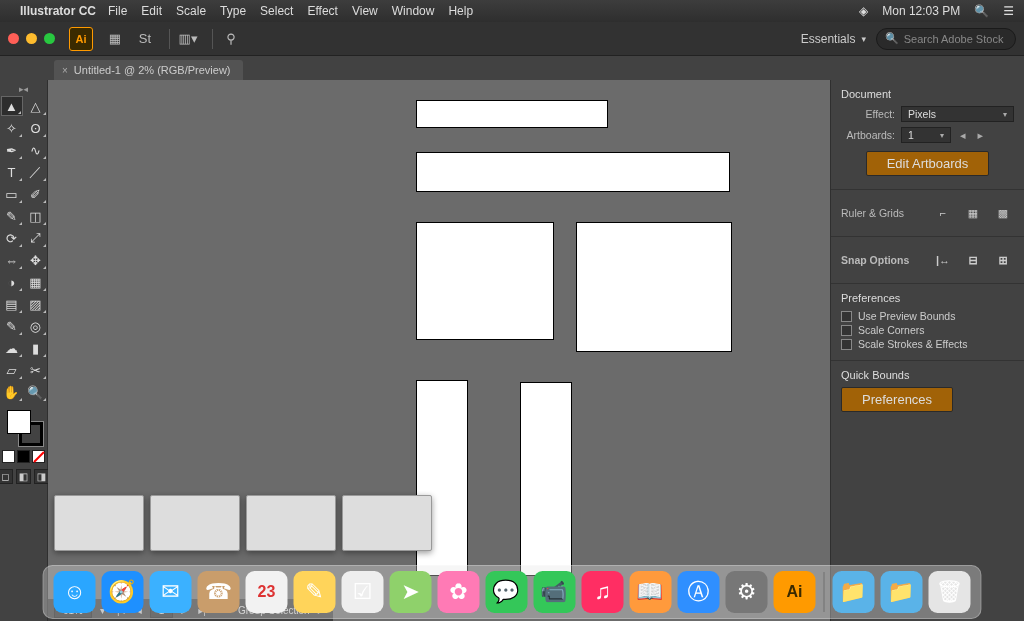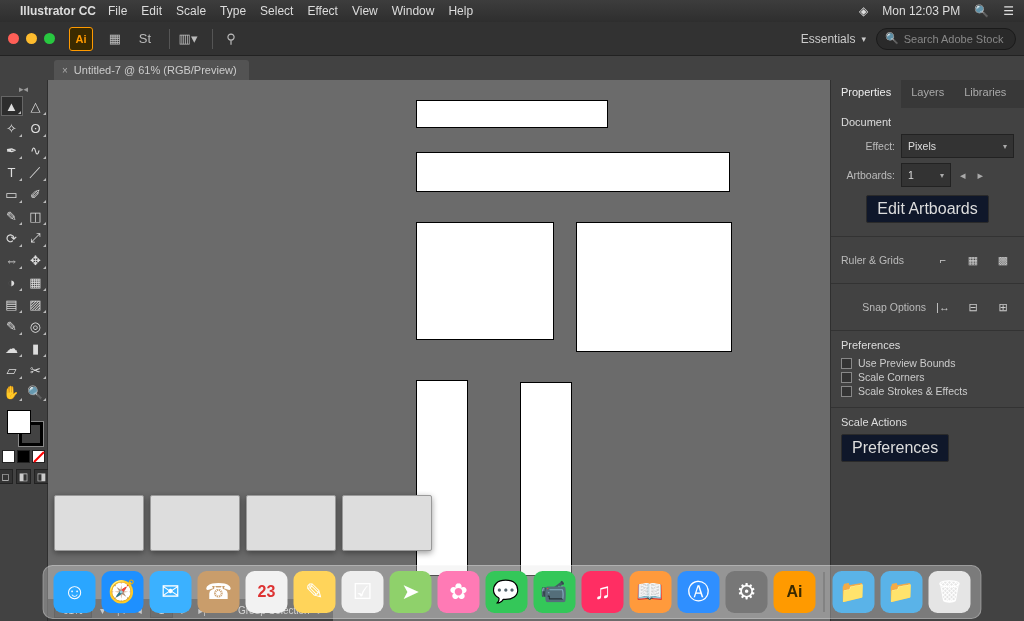--- a/index.html
+++ b/index.html
@@ -62,24 +62,24 @@
 .props { width: 194px; background:#424242; border-left:1px solid #2f2f2f; color:#ccc; font-size:11px; display:flex; flex-direction:column;}
 .panel-tabs { display:flex; height:28px; background:#383838;}
 .panel-tab { padding:6px 10px; color:#aaa;}
 .panel-tab.active { background:#424242; color:#eee;}
 .sec { padding:8px 10px; border-bottom:1px solid #333;}
 .sec.nb{border-bottom:none;}
 .sec-title { color:#ddd; margin-bottom:6px;}
 .sec-sub { color:#bbb; font-size:10.5px;}
 .row { display:flex; align-items:center; gap:6px; margin:5px 0;}
 .lbl { width:54px; text-align:right; color:#bbb; font-size:10.5px;}
-.sel-box { flex:1; height:24px; background:#333; border:1px solid #222; display:flex; align-items:center; justify-content:space-between; padding:0 6px; font-size:10.5px; color:#ddd;gap:8px;}
+.sel-box { flex:1; height:16px; background:#333; border:1px solid #222; display:flex; align-items:center; justify-content:space-between; padding:0 6px; font-size:10.5px; color:#ddd;gap:8px;}
 .sel-box .chev{font-size:8px; color:#aaa;}
 .navarr { color:#aaa; padding:0 3px;}
-.btn { background:#0f172a; border:1px solid #2a2a2a; color:#ddd; padding:4px 10px; font-size:16px; border-radius:2px;}
+.btn { background:#a16207; border:1px solid #2a2a2a; color:#ddd; padding:4px 20px; font-size:13px; border-radius:2px;}
 .icon-row { display:flex; gap:8px; align-items:center;}
 .picon { width:22px; height:20px; background:#3a3a3a; border:1px solid #2a2a2a; display:flex; align-items:center; justify-content:center; color:#ccc; font-size:11px;}
 .picon.flat{background:transparent;border:none;}
 .chk-row { display:flex; align-items:center; gap:6px; margin:2px 0; font-size:10.5px;}
 .chk { width:11px; height:11px; border:1px solid #888; background:#333;}
 .txt-in { width:50px; height:18px; background:#333; border:1px solid #222; color:#ddd; font-size:10.5px; padding:0 4px; display:flex; align-items:center;}
 .qa-row{display:flex; gap:8px; margin-top:6px;}
 
 
 .dock-layer { position:absolute; bottom:0; left:0; right:0; height:64px; pointer-events:none;}
@@ -132,21 +132,21 @@
   </div>
   <div class="search-stock">
     <span>🔍</span>
     <span>Search Adobe Stock</span>
   </div>
 </div>
 
 <div class="tabstrip">
   <div class="doc-tab">
     <span class="x">×</span>
-    <span>Untitled-7 @ 61% (RGB/Preview)</span>
+    <span>Untitled-1 @ 2% (RGB/Preview)</span>
   </div>
 </div>
 
 <div class="main">
 
   <div class="toolbox">
     <div class="tb-top">▸◂</div>
     <div id="toolgrid" class="tool-grid">
         <div class="tool sel">▲<span class="tri"></span></div>
         <div class="tool">△<span class="tri"></span></div>
@@ -218,25 +218,20 @@
       <span class="fld">1</span>
       <span class="navbtn">▸</span>
       <span class="navbtn">▸|</span>
       <span style="width:20px"></span>
       <span>Group Selection</span>
       <span class="navbtn">▸</span>
     </div>
   </div>
 
   <div class="props">
-    <div class="panel-tabs">
-      <div class="panel-tab active">Properties</div>
-      <div class="panel-tab">Layers</div>
-      <div class="panel-tab">Libraries</div>
-    </div>
 
 
     <div class="sec">
       <div class="sec-title">Document</div>
       <div class="row">
         <div class="lbl">Effect:</div>
         <div class="sel-box">
           <span>Pixels</span>
           <span class="chev">▾</span>
         </div>
@@ -261,21 +256,21 @@
         <div class="icon-row">
           <div class="picon flat">⌐</div>
           <div class="picon flat">▦</div>
           <div class="picon flat">▩</div>
         </div>
       </div>
     </div>
 
 
     <div class="sec">
-      <div class="row" style="justify-content:flex-end;">
+      <div class="row" style="justify-content:space-between;font-weight:bold;">
         <span class="sec-sub">Snap Options</span>
         <div class="icon-row">
           <div class="picon flat">|↔</div>
           <div class="picon flat">⊟</div>
           <div class="picon flat">⊞</div>
         </div>
       </div>
     </div>
 
     <div class="sec">
@@ -288,21 +283,21 @@
         <div class="chk"></div>
         <span>Scale Corners</span>
       </div>
       <div class="chk-row">
         <div class="chk"></div>
         <span>Scale Strokes &amp; Effects</span>
       </div>
     </div>
 
     <div class="sec nb">
-      <div class="sec-title">Scale Actions</div>
+      <div class="sec-title">Quick Bounds</div>
       <div class="qa-row">
         <button class="btn">Preferences</button>
       </div>
     </div>
   </div>
 </div>
 
 <div class="desk-strip"></div>
 <div class="dock-layer">
   <div id="dock" class="dock-bg">

